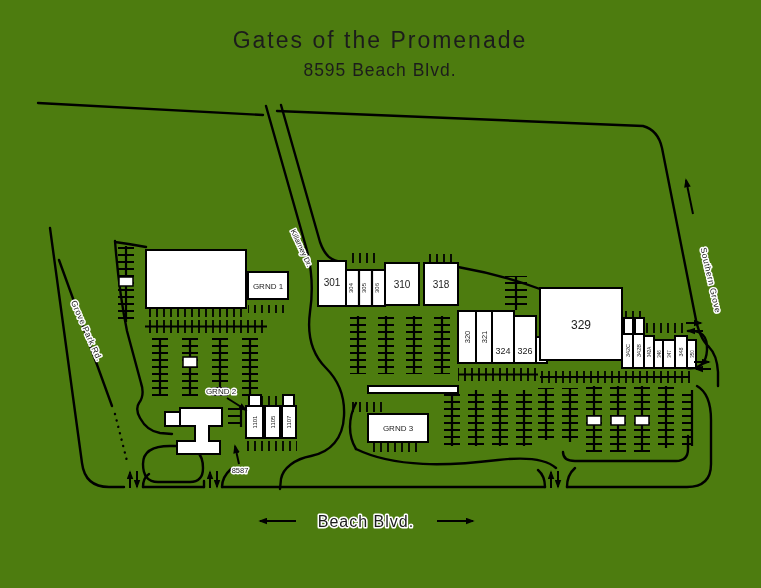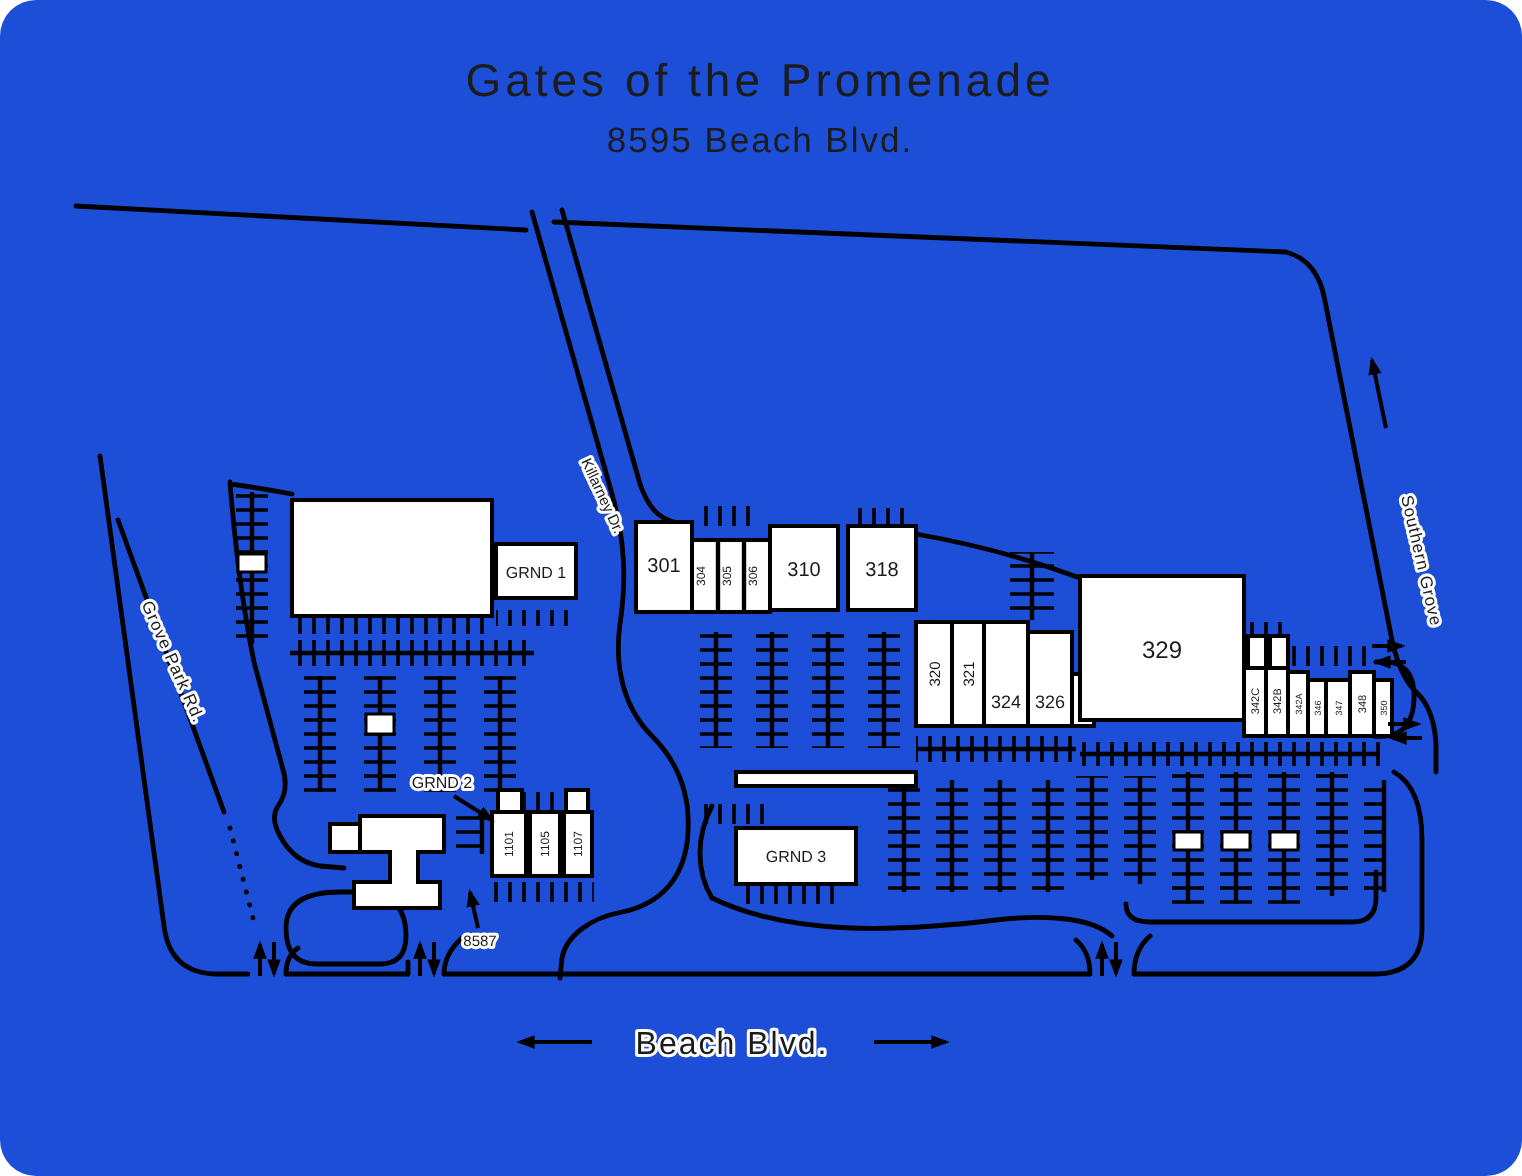--- a/index.html
+++ b/index.html
@@ -1,16 +1,16 @@
 <!DOCTYPE html>
 <html><head>
 <meta charset="utf-8">
 <style>
   html,body{margin:0;padding:0;background:#ffffff;}
-  .stage{width:761px;height:588px;background:#1d4ed8;position:relative;overflow:hidden;border-radius:18px;}
+  .stage{width:761px;height:588px;background:#4d7c0f;position:relative;overflow:hidden;}
   svg{display:block;}
   text{font-family:"Liberation Sans","DejaVu Sans",sans-serif;fill:#1c1c1c;}
   .title{font-size:23px;letter-spacing:2px;}
   .subtitle{font-size:17.5px;letter-spacing:1px;}
   .road-lbl{font-size:8.5px;letter-spacing:.5px;}
   .halo{paint-order:stroke fill;stroke:#ffffff;stroke-width:3px;stroke-linejoin:round;}
   .f12{font-size:12px;} .f10{font-size:10px;} .f9{font-size:9px;} .f8{font-size:8px;}
   .f75{font-size:7.5px;} .f6{font-size:6px;} .f55{font-size:5.5px;} .f45{font-size:4.5px;}
   .f16{font-size:16px;letter-spacing:1px;}
   .rd{fill:none;stroke:#000;stroke-width:2.4;stroke-linecap:round;stroke-linejoin:round;}

